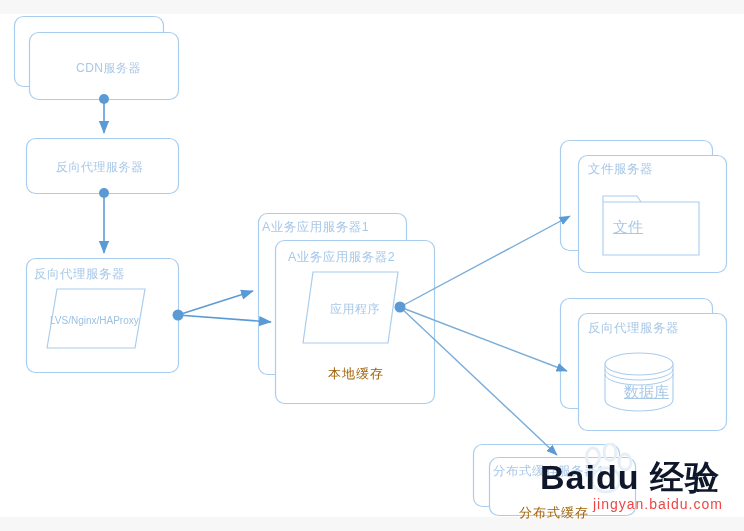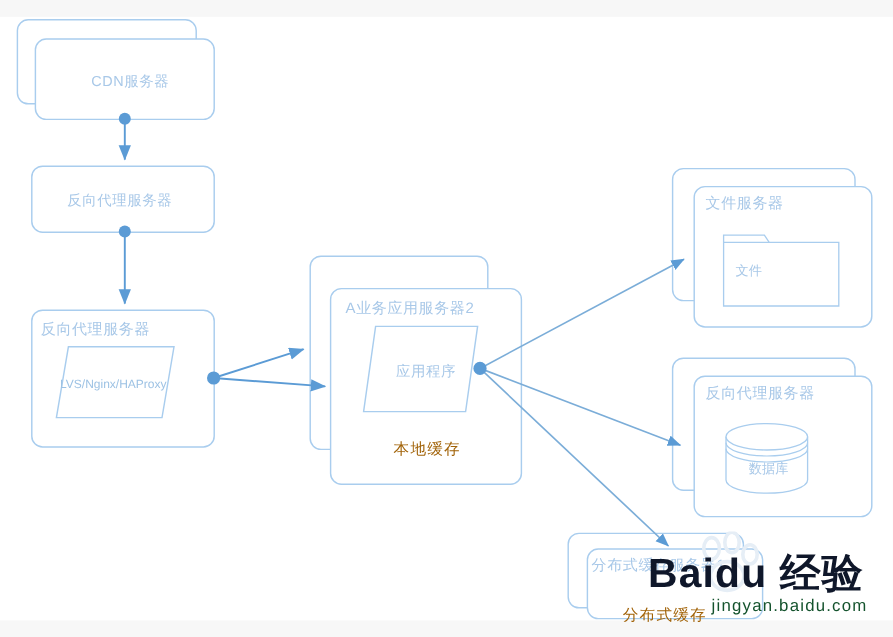--- a/index.html
+++ b/index.html
@@ -43,22 +43,23 @@
     letter-spacing: 0.5px;
     white-space: nowrap;
     user-select: none;
   }
   .node-label.dark {
     color: #a16207;
     font-size: 13px;
     letter-spacing: 1px;
   }
   .node-label.small {
-    font-size: 11px;
+    font-size: 15px;
     letter-spacing: 0;
+    text-decoration: underline;
   }
   .node-label.mono {
     font-size: 10px;
     letter-spacing: 0;
     color: #9dc2e4;
   }
   .node-label.title {
     font-size: 12.5px;
   }
   .watermark {
@@ -69,21 +70,21 @@
   .wm-text {
     position: absolute;
     color: #0f172a;
     font-size: 34px;
     font-weight: bold;
     letter-spacing: 1px;
     white-space: nowrap;
   }
   .wm-sub {
     position: absolute;
-    color: #14532d;
+    color: #ef4444;
     font-size: 14px;
     letter-spacing: 1px;
     white-space: nowrap;
   }
 </style>
 </head>
 <body>
 
 <div id="canvas">
 
@@ -149,20 +150,21 @@
     </g>
   </svg>
 
   <div class="node-label" style="left:76px; top:60px;">CDN服务器</div>
 
   <div class="node-label" style="left:56px; top:159px;">反向代理服务器</div>
 
   <div class="node-label title" style="left:34px; top:266px;">反向代理服务器</div>
   <div class="node-label mono" style="left:50px; top:315px;">LVS/Nginx/HAProxy</div>
 
+  <div class="node-label title" style="left:262px; top:219px;">A业务应用服务器1</div>
   <div class="node-label title" style="left:288px; top:249px;">A业务应用服务器2</div>
   <div class="node-label" style="left:330px; top:301px;">应用程序</div>
   <div class="node-label dark" style="left:328px; top:365px;">本地缓存</div>
 
   <div class="node-label title" style="left:588px; top:161px;">文件服务器</div>
   <div class="node-label small" style="left:613px; top:218px;">文件</div>
 
   <div class="node-label title" style="left:588px; top:320px;">反向代理服务器</div>
   <div class="node-label small" style="left:624px; top:383px;">数据库</div>
 

